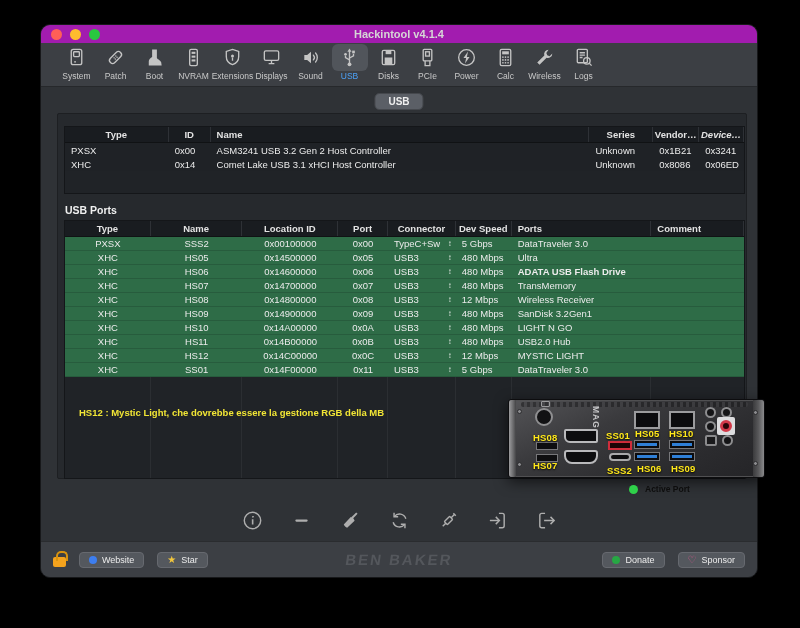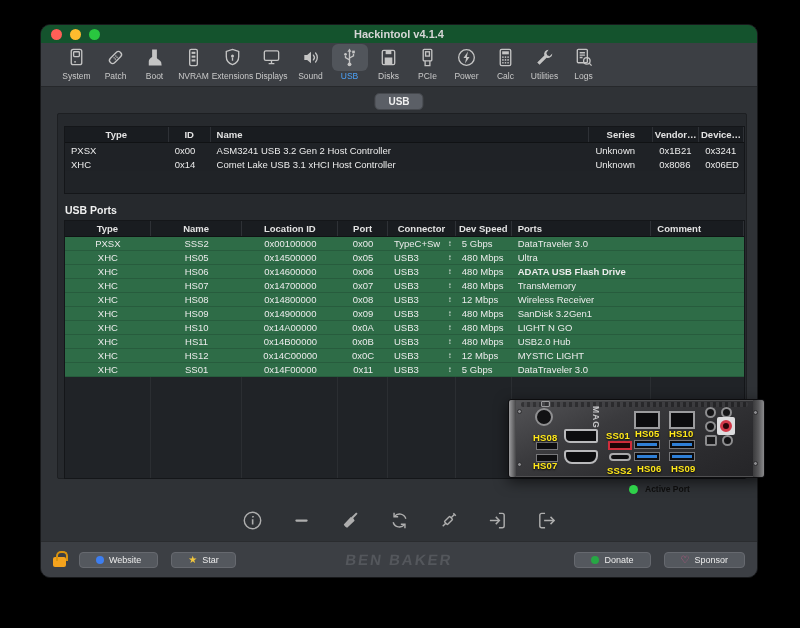--- a/index.html
+++ b/index.html
@@ -4,21 +4,21 @@
 <style>
   html,body{margin:0;padding:0}
   body{width:800px;height:628px;background:#000;position:relative;overflow:hidden;
        font-family:"Liberation Sans",sans-serif;-webkit-font-smoothing:antialiased}
   *{box-sizing:border-box}
 
   .window{position:absolute;left:40px;top:24px;width:718px;height:554px;background:#2f3236;
           border-radius:10px;overflow:hidden;box-shadow:0 14px 40px rgba(0,0,0,.7);border:1px solid #17181a}
 
   
-  .titlebar{height:18px;background:#14532d;position:relative;display:flex;align-items:center;justify-content:center}
+  .titlebar{height:18px;background:#a21caf;position:relative;display:flex;align-items:center;justify-content:center}
   .lights{position:absolute;left:10px;top:4px;display:flex;gap:8px}
   .light{width:11px;height:11px;border-radius:50%}
   .title{font-size:11px;font-weight:bold;color:#d6d6d6}
 
   
   .toolbar{height:44px;background:#3c3f44;display:flex;align-items:flex-start;padding:1px 0 0 16px;border-bottom:1px solid #26282b}
   .tb-item{width:39px;display:flex;flex-direction:column;align-items:center;cursor:default;flex:0 0 39px}
   .tb-iconbox{width:36px;height:27px;display:flex;align-items:center;justify-content:center;border-radius:6px;color:#c4c4c4}
   .tb-item.selected .tb-iconbox{background:#51555b}
   .tb-label{font-size:8.5px;color:#c9c9c9;margin-top:0;white-space:nowrap}
@@ -60,21 +60,21 @@
   .act{width:22px;height:22px;display:flex;align-items:center;justify-content:center;color:#aeaeae;cursor:default}
   .act svg{width:21px;height:21px}
 
   
   .footer{position:absolute;left:0;bottom:0;right:0;height:36px;background:#3c3f44;display:flex;align-items:center;
           padding:0 12px;border-top:1px solid #2a2c2f}
   .lock{width:13px;height:10px;background:#f5a31d;border-radius:2px;position:relative;margin-top:4px}
   .lock:before{content:"";position:absolute;left:2.5px;top:-6px;width:8px;height:8px;border:2px solid #d8930f;
                border-bottom:none;border-radius:5px 5px 0 0}
   .fbtn{height:16px;background:#54585e;border:1px solid #66696f;border-radius:4px;display:flex;align-items:center;
-        gap:5px;padding:0 16px;font-size:9px;color:#ececec;margin-left:13px;cursor:default}
+        gap:5px;padding:0 9px;font-size:9px;color:#ececec;margin-left:13px;cursor:default}
   .dot-blue{width:8px;height:8px;border-radius:50%;background:#3d7ef0}
   .dot-green{width:8px;height:8px;border-radius:50%;background:#27a744}
   .star-ic{color:#f3c73c;font-size:10px;line-height:1}
   .heart-ic{color:#e0558f;font-size:10px;line-height:1}
   .brand{position:absolute;left:50%;transform:translateX(-50%) skewX(-8deg);font-weight:bold;font-size:15px;
          letter-spacing:2px;color:#54575c}
   .fspacer{flex:1}
 
   
   .photo{position:absolute;left:508px;top:399px;width:257px;height:79px;z-index:5;
@@ -265,21 +265,21 @@
           </svg>
         </div>
         <div class="tb-label">Calc</div>
       </div>
       <div class="tb-item">
         <div class="tb-iconbox">
           <svg class="tbicon" viewBox="0 0 22 22">
             <path d="M15.2 2.8a4.6 4.6 0 00-4.4 6L3.4 16.2l2.4 2.4 7.4-7.4a4.6 4.6 0 006-4.4l-2.9 2.9-2.4-1-1-2.4z" fill="currentColor"></path>
           </svg>
         </div>
-        <div class="tb-label">Utilities</div>
+        <div class="tb-label">Wireless</div>
       </div>
       <div class="tb-item">
         <div class="tb-iconbox">
           <svg class="tbicon" viewBox="0 0 22 22">
             <rect x="4.5" y="2.5" width="10.5" height="14" rx="1" stroke="currentColor" fill="none" stroke-width="1.4"></rect>
             <path d="M7 6h5.5M7 8.5h5.5M7 11h3" stroke="currentColor" fill="none" stroke-width="1.4"></path>
             <circle cx="14.5" cy="14.5" r="3.4" stroke="currentColor" fill="none" stroke-width="1.4"></circle>
             <path d="M16.9 16.9l2.6 2.6" stroke="currentColor" fill="none" stroke-width="1.4"></path>
           </svg>
         </div>
@@ -291,21 +291,21 @@
     <div class="segment">USB</div>
 
     <div class="inner">
       <div class="tblbox ctl-table">
           <div class="thead">
             <div class="th" style="width: 104px;">Type</div>
             <div class="th" style="width: 42px;">ID</div>
             <div class="th left" style="width: 380px;">Name</div>
             <div class="th" style="width: 64px;">Series</div>
             <div class="th" style="width: 46px;">Vendor…</div>
-            <div class="th" style="width: 45px;">Device…</div>
+            <div class="th" style="width: 45px; font-style: italic;">Device…</div>
           </div>
           <div class="trow">
             <div class="td" style="width: 104px;">PXSX</div>
             <div class="td" style="width: 42px;">0x00</div>
             <div class="td" style="width: 380px;">ASM3241 USB 3.2 Gen 2 Host Controller</div>
             <div class="td" style="width: 64px;">Unknown</div>
             <div class="td" style="width: 46px;">0x1B21</div>
             <div class="td" style="width: 45px;">0x3241</div>
           </div>
           <div class="trow">
@@ -466,20 +466,21 @@
             <div class="ecell" style="width: 96px;"></div>
             <div class="ecell" style="width: 50px;"></div>
             <div class="ecell" style="width: 68px;"></div>
             <div class="ecell" style="width: 56px;"></div>
             <div class="ecell" style="width: 140px;"></div>
             <div class="ecell" style="width: 93px;"></div>
           </div>
         </div>
     </div>
 
+    <div class="anno anno2">HS12 : Mystic Light, che dovrebbe essere la gestione RGB della MB</div>
 
     <div class="actions">
         <div class="act">
           <span style="display: flex;">
             <svg viewBox="0 0 22 22">
               <circle cx="11" cy="11" r="8.6" stroke="currentColor" fill="none" stroke-width="1.5"></circle>
               <path d="M10.3 9.8h1.7V15.2h-1.7zM10.8 6.2h1.7l-.35 1.7h-1.7z" fill="currentColor"></path>
             </svg>
           </span>
         </div>

